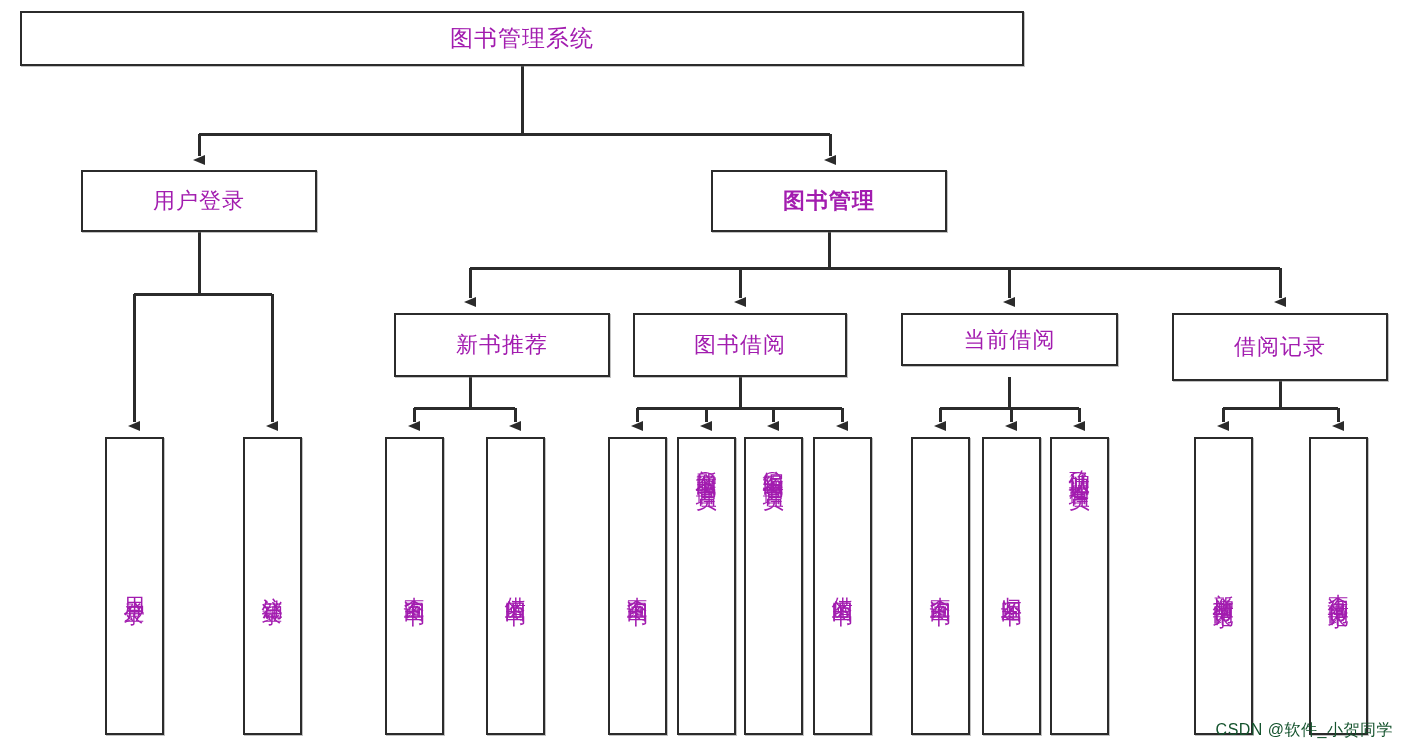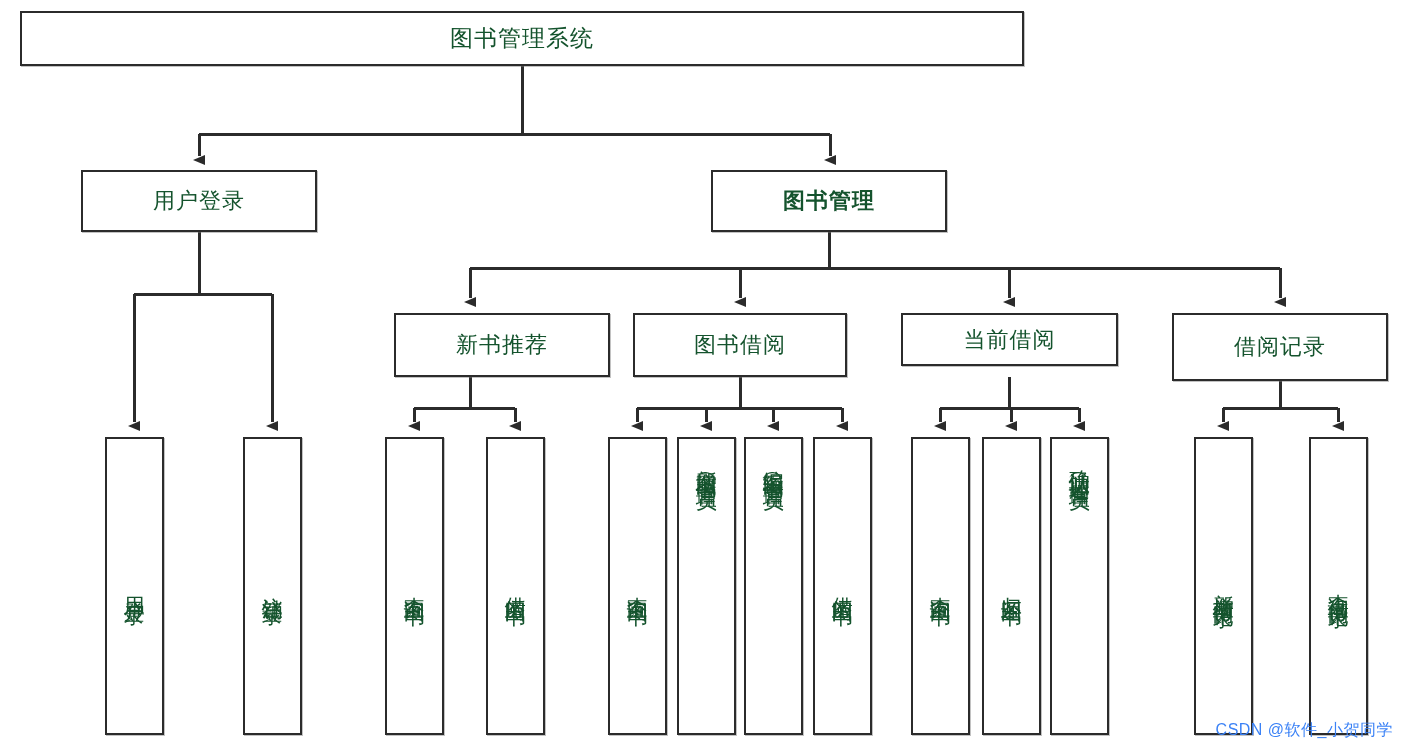--- a/index.html
+++ b/index.html
@@ -17,21 +17,21 @@
     border:2.5px solid #2b2b2b;
     display:flex;
     align-items:center;
     justify-content:center;
     box-shadow:1px 1px 0 rgba(120,120,120,.45);
   }
   .node .label{
     font-size:22px;
     line-height:1.15;
     letter-spacing:1px;
-    color:#14532d;
+    color:#a21caf;
     white-space:nowrap;
   }
   .node.root .label{font-size:23px;}
   .node.leaf{
     align-items:flex-start;
     justify-content:center;
     padding-top:14px;
   }
   .node.leaf .label{
     writing-mode:vertical-rl;
@@ -40,21 +40,21 @@
     line-height:1.32;
     letter-spacing:3px;
     white-space:pre-line;
   }
   .node.leaf.centered{align-items:center;padding-top:0;}
   #watermark{
     position:absolute;
     right:12px;
     bottom:6px;
     font-size:16px;
-    color:#3b82f6;
+    color:#14532d;
     letter-spacing:.5px;
     white-space:nowrap;
     pointer-events:none;
   }
 </style>
 </head>
 <body>
 
 <div id="stage">
 

